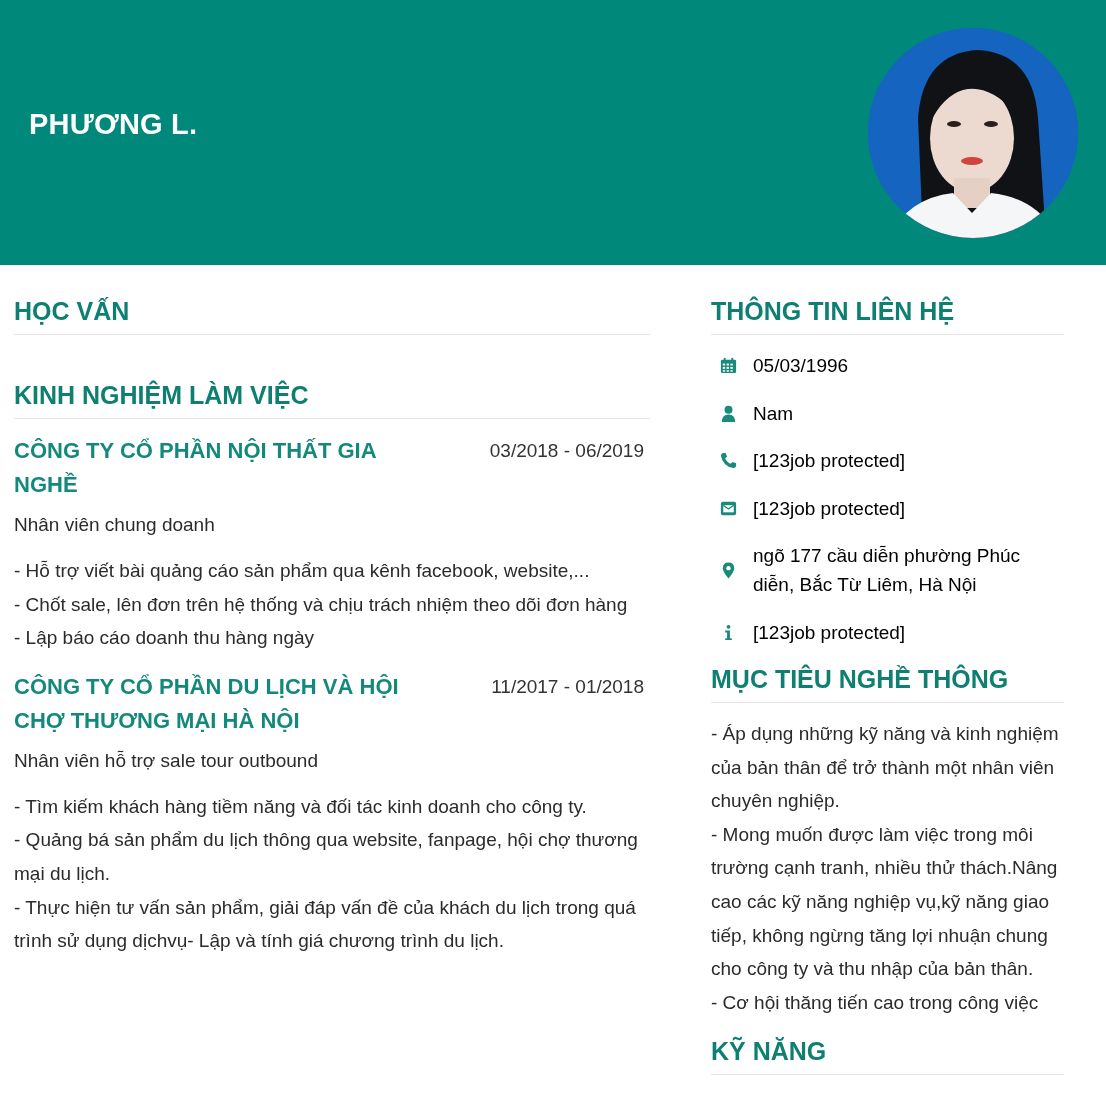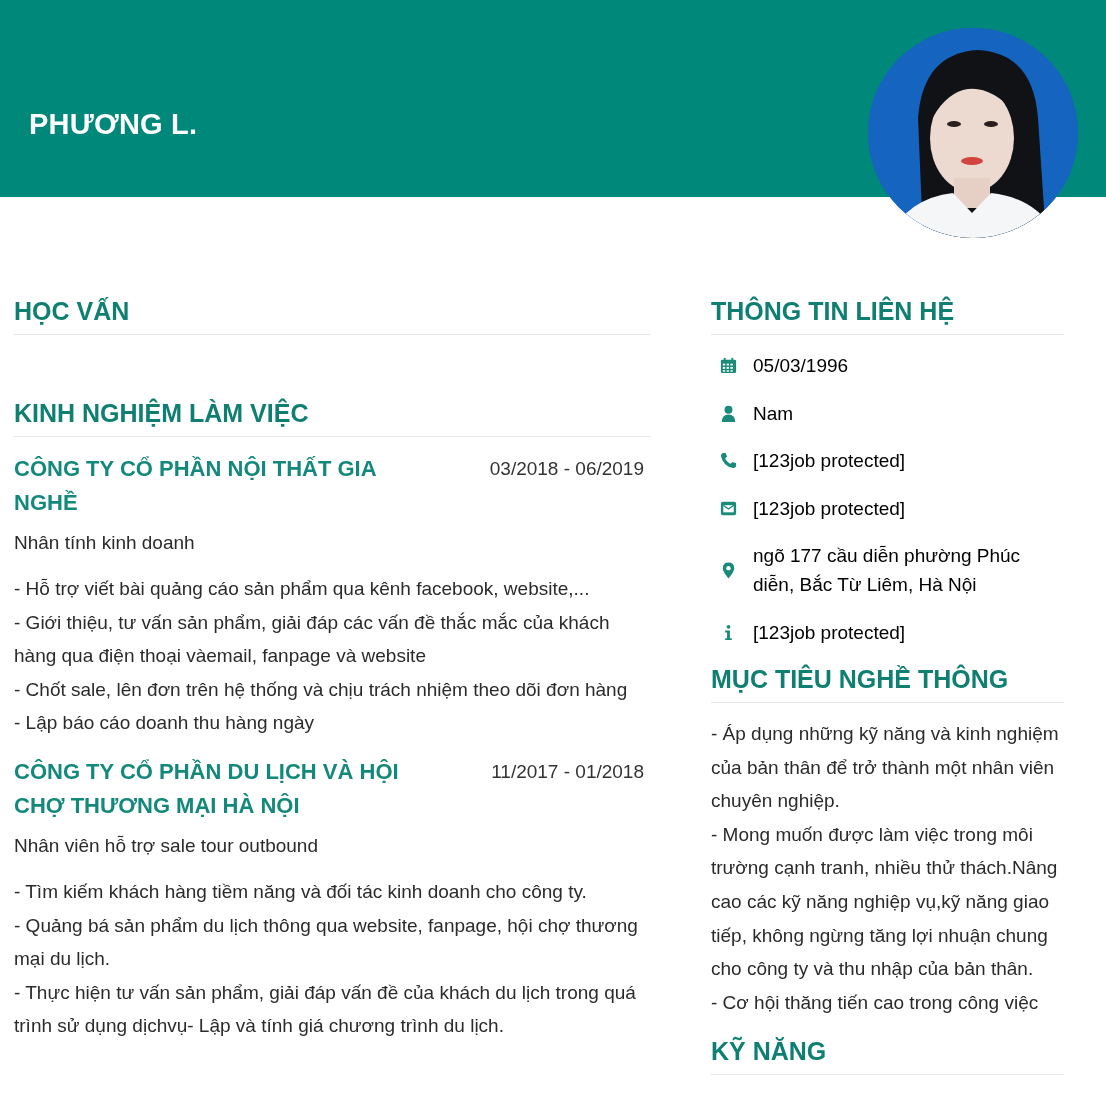--- a/index.html
+++ b/index.html
@@ -8,21 +8,21 @@
       height: 1120px;
       overflow: hidden;
       background: #ffffff;
       font-family: "Liberation Sans", "DejaVu Sans", sans-serif;
       color: #222222;
     }
     .header {
       position: absolute;
       left: 0; top: 0;
       width: 1106px;
-      height: 197px;
+      height: 265px;
       background: #00897b;
     }
     .name {
       position: absolute;
       left: 29px;
       top: 108px;
       font-size: 29px;
       font-weight: bold;
       color: #ffffff;
       letter-spacing: 0.2px;
@@ -146,32 +146,31 @@
 </div>
 
 <div class="left-col">
 
   <div style="margin-top:32px;">
     <div class="section-title">HỌC VẤN</div>
     <div>
     </div>
   </div>
 
-  <div style="margin-top:64px;">
+  <div style="margin-top:46px;">
     <div class="section-title">KINH NGHIỆM LÀM VIỆC</div>
 
     <div>
       <div class="entry-head">
         <div class="entry-title" style="width:400px;">CÔNG TY CỔ PHẦN NỘI THẤT GIA NGHỀ</div>
         <div class="entry-date">03/2018 - 06/2019</div>
       </div>
-      <div class="entry-role">Nhân tính kinh doanh</div>
+      <div class="entry-role">Nhân viên chung doanh</div>
       <div class="entry-lines">
         <div>- Hỗ trợ viết bài quảng cáo sản phẩm qua kênh facebook, website,...</div>
-        <div>- Giới thiệu, tư vấn sản phẩm, giải đáp các vấn đề thắc mắc của khách hàng qua điện thoại vàemail, fanpage và website</div>
         <div>- Chốt sale, lên đơn trên hệ thống và chịu trách nhiệm theo dõi đơn hàng</div>
         <div>- Lập báo cáo doanh thu hàng ngày</div>
       </div>
     </div>
 
     <div style="margin-top:2px;">
       <div class="entry-head">
         <div class="entry-title" style="width:420px;">CÔNG TY CỔ PHẦN DU LỊCH VÀ HỘI CHỢ THƯƠNG MẠI HÀ NỘI</div>
         <div class="entry-date">11/2017 - 01/2018</div>
       </div>

